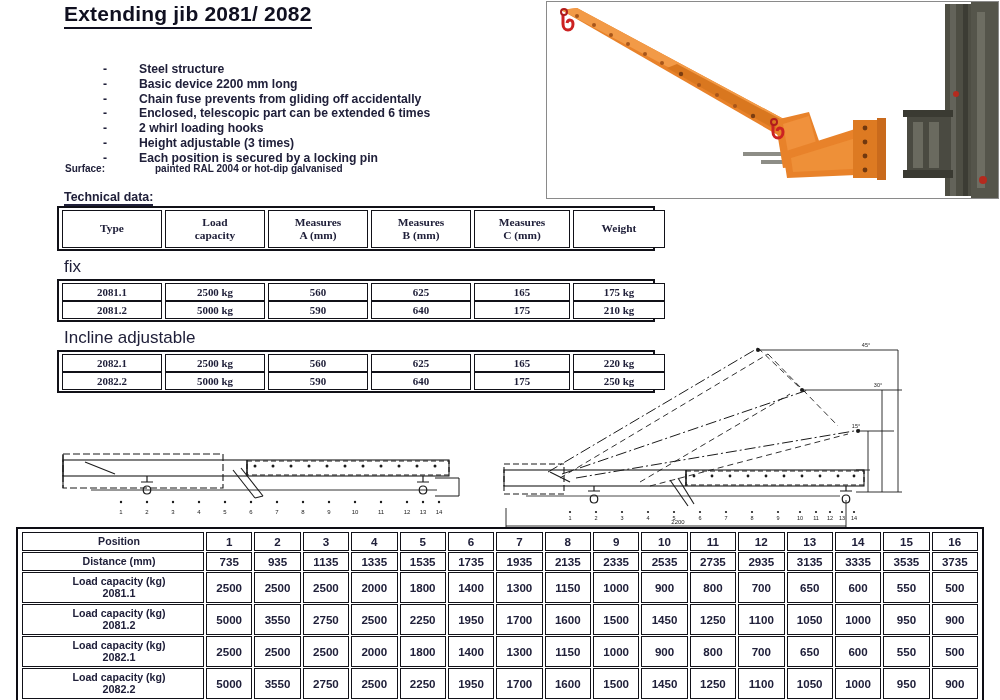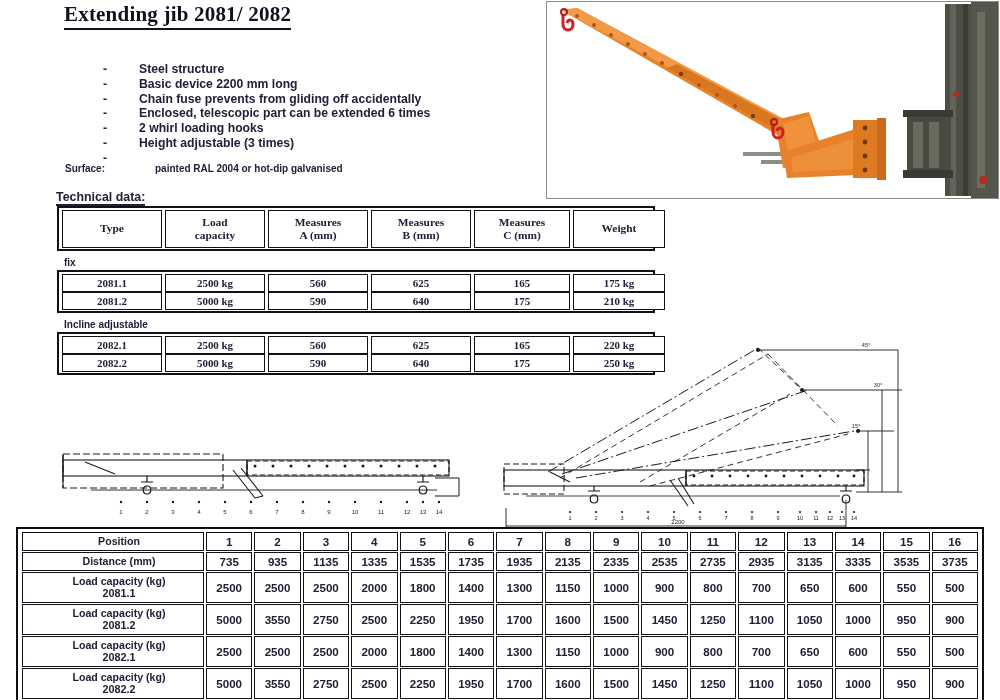--- a/index.html
+++ b/index.html
@@ -10,21 +10,21 @@
     font-family:"Liberation Sans", sans-serif;
     color:#1a1a2e;
     overflow:hidden;
     position:relative;
   }
   .page{position:relative;width:1000px;height:700px;}
 
   
   #title{
     position:absolute;left:64px;top:2px;
-    font-family:Liberation Serif, serif;
+    font-family:Liberation Sans, sans-serif;
     font-size:21px;font-weight:bold;letter-spacing:.2px;
     color:#101020;
     border-bottom:2.5px solid #101020;
     padding-bottom:1px;
     white-space:nowrap;
   }
 
   
   #intro{
     position:absolute;left:65px;top:34px;width:470px;
@@ -44,38 +44,38 @@
 
   
   #photo{
     position:absolute;left:546px;top:1px;width:451px;height:196px;
     border:1px solid #8a8a8a;background:#ffffff;overflow:hidden;
   }
   #photo svg{display:block;width:100%;height:100%;}
 
   
   #techdata-heading{
-    position:absolute;left:56px;top:190px;
+    position:absolute;left:64px;top:190px;
     font-size:12.4px;font-weight:bold;color:#20203a;
     border-bottom:2px solid #20203a;padding-bottom:0px;
   }
 
   
   .spec-wrap{position:absolute;left:57px;top:206px;width:598px;}
   table.spec{border-collapse:separate;border-spacing:3px 0;width:598px;table-layout:fixed;}
   table.spec td{
     border:1.6px solid #111118;
     text-align:center;font-size:11.4px;font-weight:bold;color:#20203a;
     background:#fff;
   }
   table.spec.head td{height:32px;line-height:13px;padding:2px 1px;}
   table.spec.body td{height:14px;padding:1px;font-size:10.9px;}
   .outerbox{border:2px solid #111118;padding:1.5px 0;background:#fff;font-family:Liberation Serif, serif;}
   .grp-label{
-    font-size:10px;font-weight:bold;color:#20203a;
+    font-size:17px;font-weight:normal;color:#20203a;
     margin:6px 0 2px 7px;
   }
   .c-type{width:100px;} .c-load{width:100px;} .c-a{width:100px;}
   .c-b{width:100px;} .c-c{width:96px;} .c-w{width:92px;}
 
   
   #drawing-left{position:absolute;left:55px;top:438px;width:420px;height:92px;}
   #drawing-right{position:absolute;left:490px;top:330px;width:425px;height:200px;}
   #drawing-left svg,#drawing-right svg{display:block;width:100%;height:100%;}
 
@@ -126,20 +126,21 @@
       <div class="b">
         <span class="dash">-</span>
         <span>2  whirl loading hooks</span>
       </div>
       <div class="b">
         <span class="dash">-</span>
         <span>Height adjustable (3 times)</span>
       </div>
       <div class="b">
         <span class="dash">-</span>
+        <span>Each position is secured by a locking pin</span>
       </div>
     </div>
 
   <div id="surface">
     <span class="lbl">Surface:</span>
     <span>painted RAL 2004 or hot-dip galvanised</span>
   </div>
 
   <div id="photo">
     <svg viewBox="0 0 451 196" preserveAspectRatio="none">

